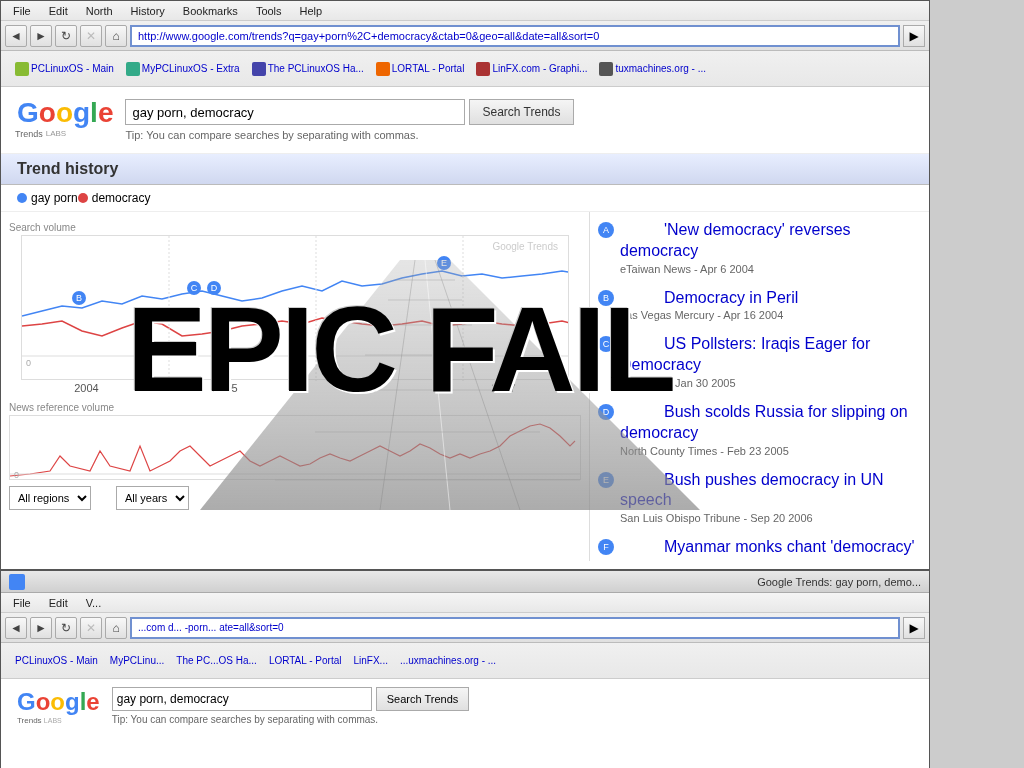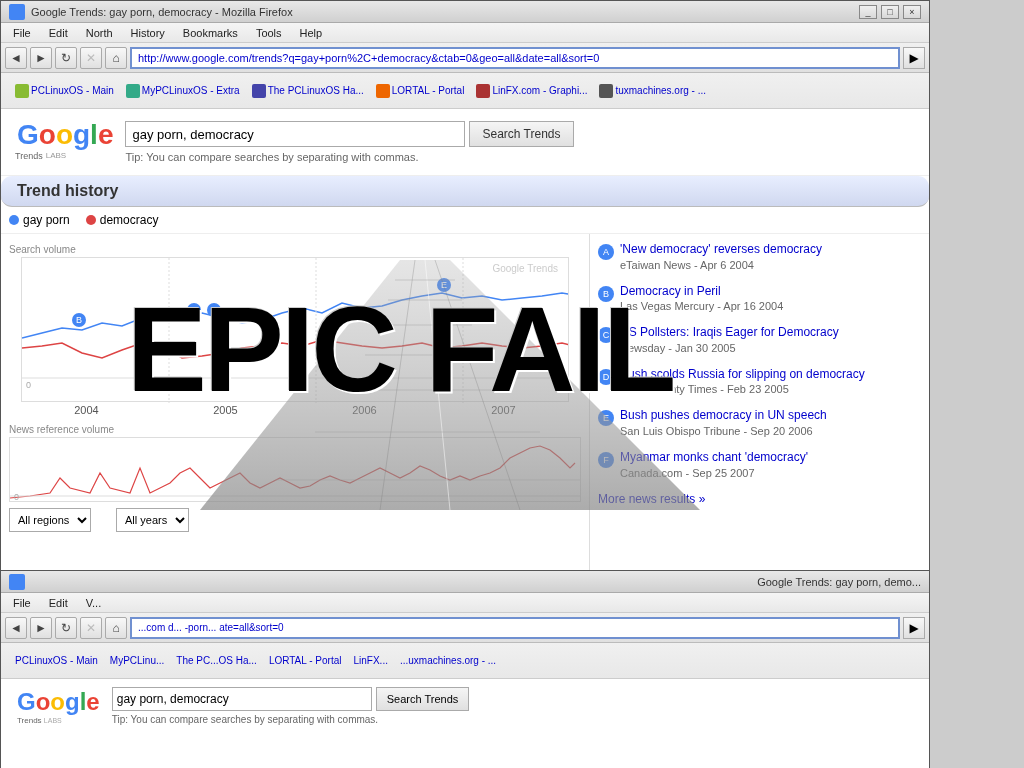--- a/index.html
+++ b/index.html
@@ -100,27 +100,25 @@
     .search-btn { height: 26px; padding: 0 12px; background: linear-gradient(to bottom, #f5f5f5, #e0e0e0); border: 1px solid #aaa; font-size: 12px; cursor: pointer; color: #333; }
     .search-tip { font-size: 11px; color: #666; }
 
     .trend-history-header {
       background: linear-gradient(to bottom, #e8eeff, #d0d8f0);
       padding: 6px 16px;
       font-size: 16px;
       font-weight: bold;
       color: #333;
       border-bottom: 1px solid #bbb;
-      border-radius: 11px;
     }
 
     .legend {
       display: flex;
-      gap: 16px;
-      padding: 6px 8px;
+      padding: 6px 16px;
       border-bottom: 1px solid #eee;
     }
     .legend-item { display: flex; align-items: center; gap: 4px; font-size: 12px; }
     .legend-dot { width: 10px; height: 10px; border-radius: 50%; }
 
     .main-content {
       display: flex;
       flex: 1;
       overflow: hidden;
     }
@@ -184,50 +182,41 @@
     .news-badge {
       width: 16px; height: 16px;
       border-radius: 50%;
       background: #4285f4;
       color: #fff;
       font-size: 9px;
       display: flex; align-items: center; justify-content: center;
       flex-shrink: 0;
       margin-top: 2px;
     }
-    .news-title { color: #00c; cursor: pointer; text-decoration: none; font-size: 12px; line-height: 1.3; }
+    .news-title { color: #00c; cursor: pointer; text-decoration: none; font-size: 16px; line-height: 1.3; margin-left: 44px; }
     .news-source { color: #666; font-size: 11px; }
     .more-news { color: #00c; font-size: 12px; cursor: pointer; margin-top: 4px; }
 
     
     .browser-window-2 {
       position: absolute;
       width: 930px;
       height: 250px;
       top: 570px;
       left: 0;
       background: #fff;
       border: 1px solid #555;
       overflow: hidden;
     }
   </style>
 </head>
 <body>
 
 <div class="browser-window">
 
-  <div class="title-bar">
-    <span class="favicon"></span>
-    <span class="title-text">Google Trends: gay porn, democracy - Mozilla Firefox</span>
-    <div class="window-controls">
-      <div class="win-btn">_</div>
-      <div class="win-btn">□</div>
-      <div class="win-btn">×</div>
-    </div>
-  </div>
 
   <div class="menu-bar">
     <span class="menu-item">File</span>
     <span class="menu-item">Edit</span>
     <span class="menu-item">North</span>
     <span class="menu-item">History</span>
     <span class="menu-item">Bookmarks</span>
     <span class="menu-item">Tools</span>
     <span class="menu-item">Help</span>
   </div>

